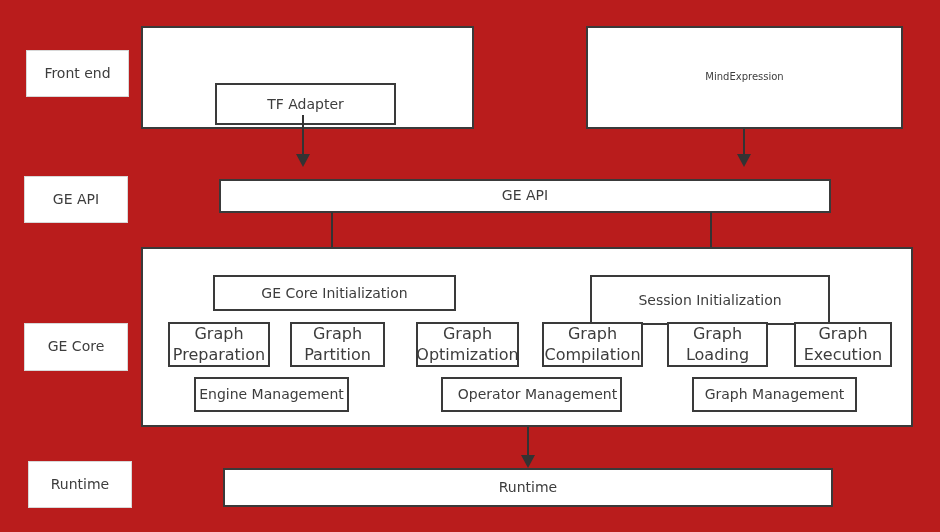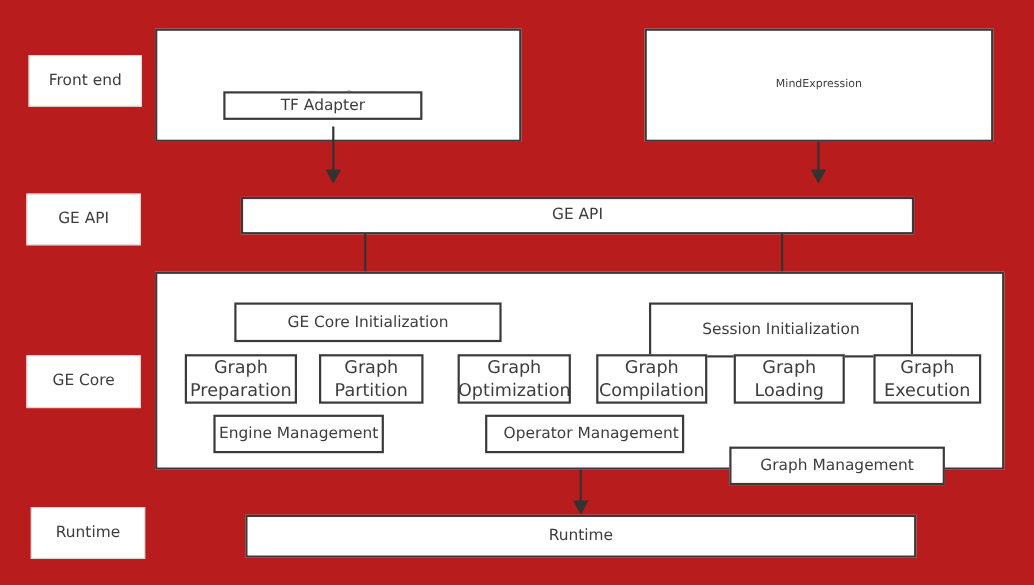--- a/index.html
+++ b/index.html
@@ -92,21 +92,21 @@
   <div class="box layer-label" style="left:24px; top:323px; width:104px; height:48px;">
     <span>GE Core</span>
   </div>
 
   <div class="box layer-label" style="left:28px; top:461px; width:104px; height:47px;">
     <span>Runtime</span>
   </div>
 
   <div class="box container-box" style="left:141px; top:26px; width:333px; height:103px;">
     <div class="container-title" style="top:54px;">Tensorflow</div>
-    <div class="inner-box wide-box" style="left:60px; top:55px; width:181px; height:26px;">
+    <div class="inner-box wide-box" style="left:72px; top:55px; width:181px; height:42px;">
       <span>TF Adapter</span>
     </div>
   </div>
 
   <div class="box container-box" style="left:586px; top:26px; width:317px; height:103px;">
     <div class="container-title" style="top:43px;">MindExpression</div>
   </div>
 
   <div class="connector" style="left:302px; top:115px; height:43px;"></div>
   <div class="arrowhead" style="left:296px; top:154px;"></div>
@@ -157,21 +157,21 @@
       <span>Graph
 Execution</span>
     </div>
 
     <div class="inner-box wide-box" style="left:51px; top:128px; width:155px; height:35px;">
       <span>Engine Management</span>
     </div>
     <div class="inner-box wide-box" style="left:298px; top:128px; width:181px; height:35px;padding-left:12px;">
       <span>Operator Management</span>
     </div>
-    <div class="inner-box wide-box" style="left:520px; top:128px; width:196px; height:35px;margin-top:29px;">
+    <div class="inner-box wide-box" style="left:549px; top:128px; width:165px; height:35px;">
       <span>Graph Management</span>
     </div>
   </div>
 
   <div class="connector" style="left:527px; top:427px; height:32px;"></div>
   <div class="arrowhead" style="left:521px; top:455px;"></div>
 
   <div class="box wide-box" style="left:223px; top:468px; width:610px; height:39px;">
     <span>Runtime</span>
   </div>

